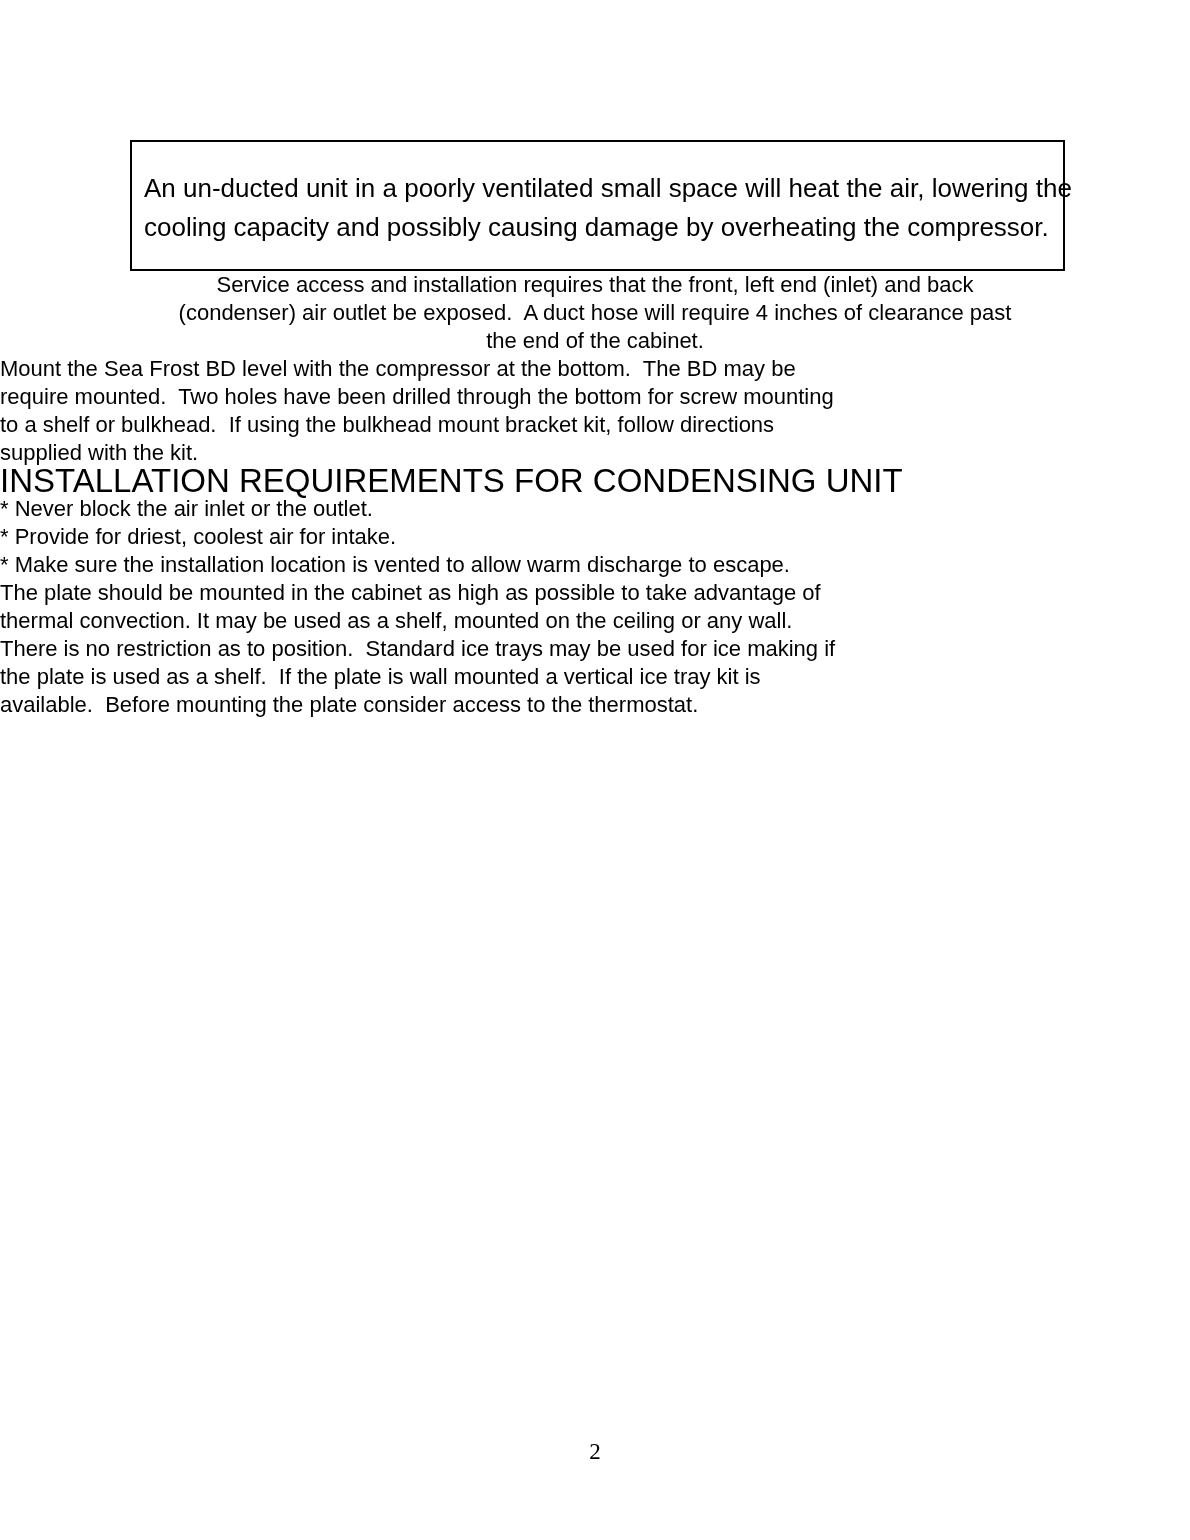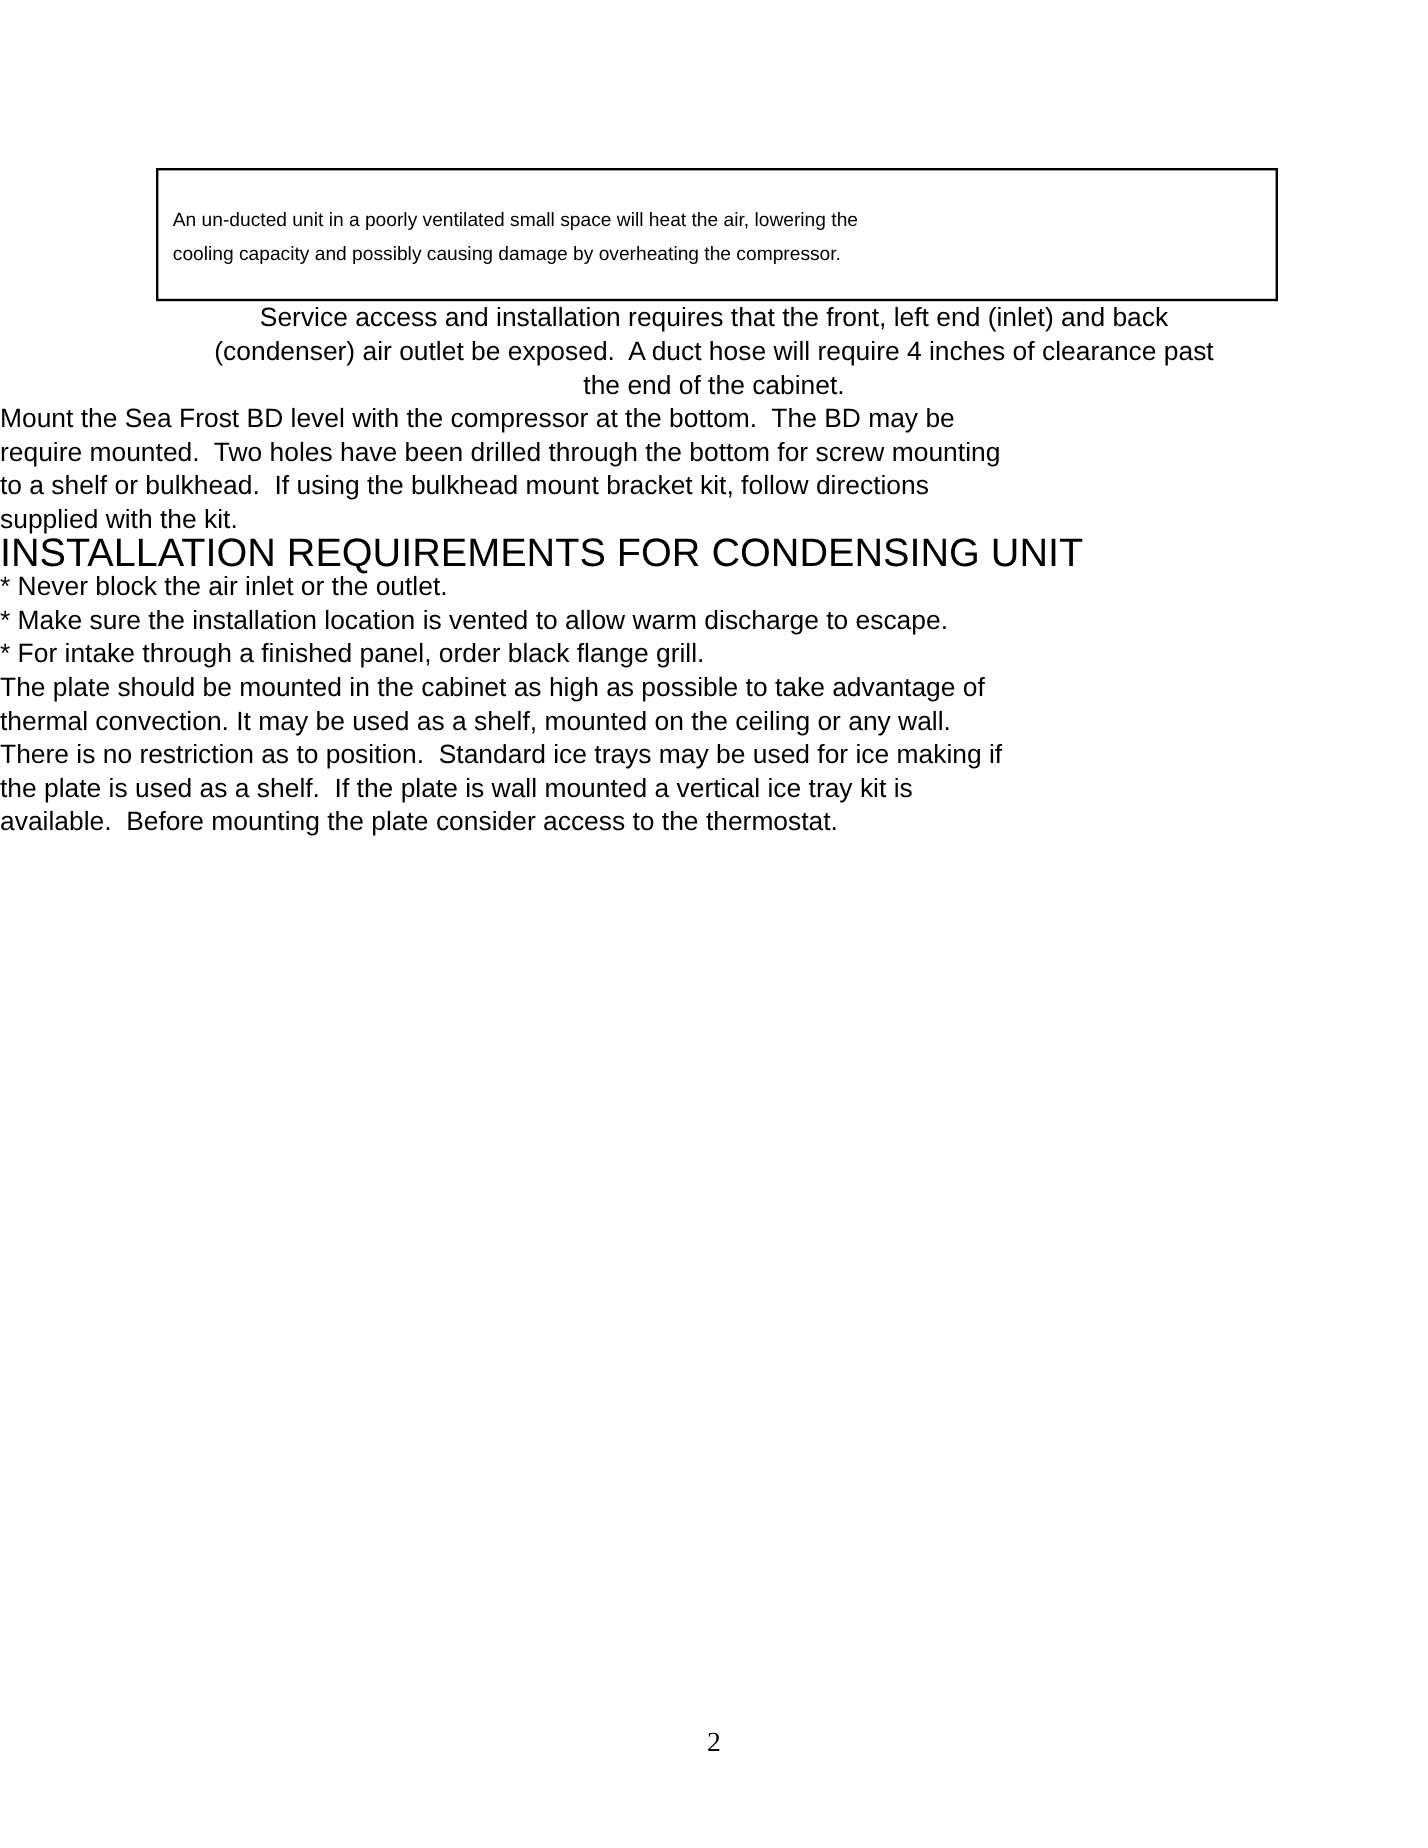--- a/index.html
+++ b/index.html
@@ -26,22 +26,22 @@
   .warning-box {
     box-sizing: border-box;
     margin: 140px 0 0 130px;
     width: 935px;
     min-height: 107px;
     border: 2px solid #000000;
     padding: 27px 10px 22px 12px;
   }
   .warning-text {
     font-weight: bold;
-    font-size: 16px;
-    line-height: 29px;
+    font-size: 26px;
+    line-height: 39px;
     white-space: pre;
   }
   .para {
     margin-left: 142px;
     margin-right: 40px;
     white-space: pre;
   }
   .para-service { margin-top: 30px; text-align: center; }
   .para-mount   { margin-top: 28px; }
   .para-plate   { margin-top: 30px; }
@@ -85,22 +85,22 @@
 
   <p class="para para-mount">Mount the Sea Frost BD level with the compressor at the bottom.  The BD may be
 require mounted.  Two holes have been drilled through the bottom for screw mounting
 to a shelf or bulkhead.  If using the bulkhead mount bracket kit, follow directions
 supplied with the kit.</p>
 
   <h2 class="heading heading-install">INSTALLATION REQUIREMENTS FOR CONDENSING UNIT</h2>
 
   <div class="bullets">
     <p class="bullet bullet-first">* Never block the air inlet or the outlet.</p>
+    <p class="bullet">* Provide for driest, coolest air for intake.</p>
     <p class="bullet">* Make sure the installation location is vented to allow warm discharge to escape.</p>
-    <p class="bullet">* For intake through a finished panel, order black flange grill.</p>
   </div>
 
 
   <p class="para para-plate">The plate should be mounted in the cabinet as high as possible to take advantage of
 thermal convection. It may be used as a shelf, mounted on the ceiling or any wall.
 There is no restriction as to position.  Standard ice trays may be used for ice making if
 the plate is used as a shelf.  If the plate is wall mounted a vertical ice tray kit is
 available.  Before mounting the plate consider access to the thermostat.</p>
 
   <div class="page-number">2</div>

